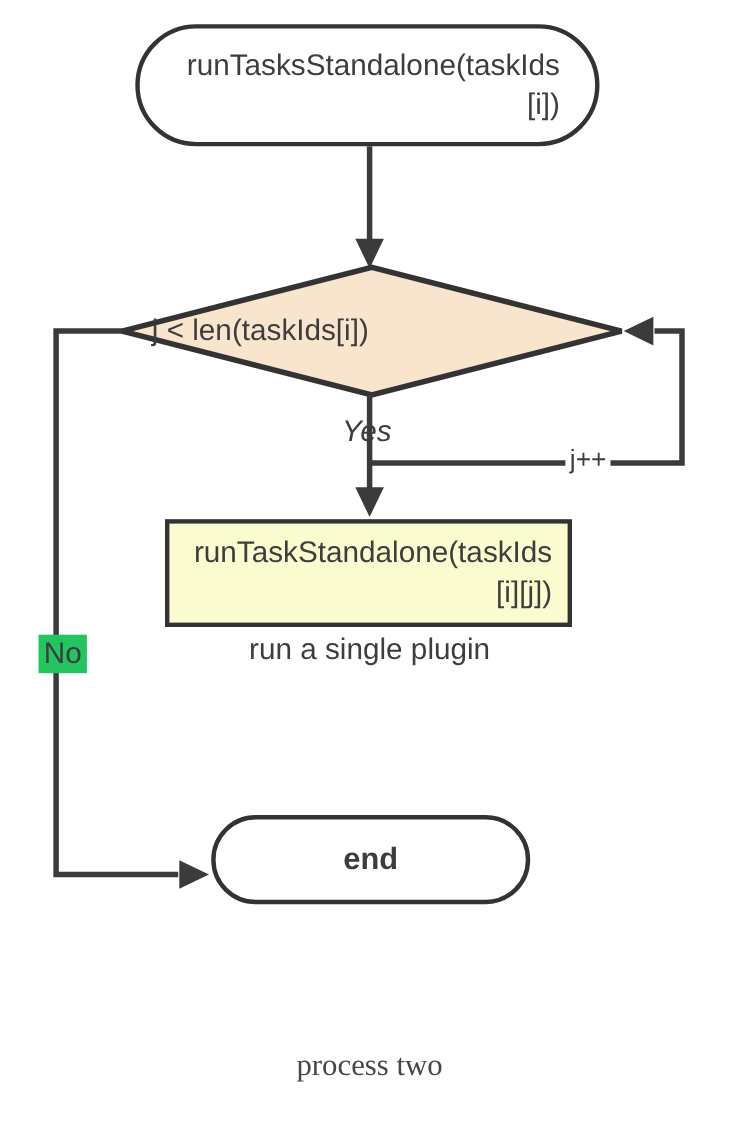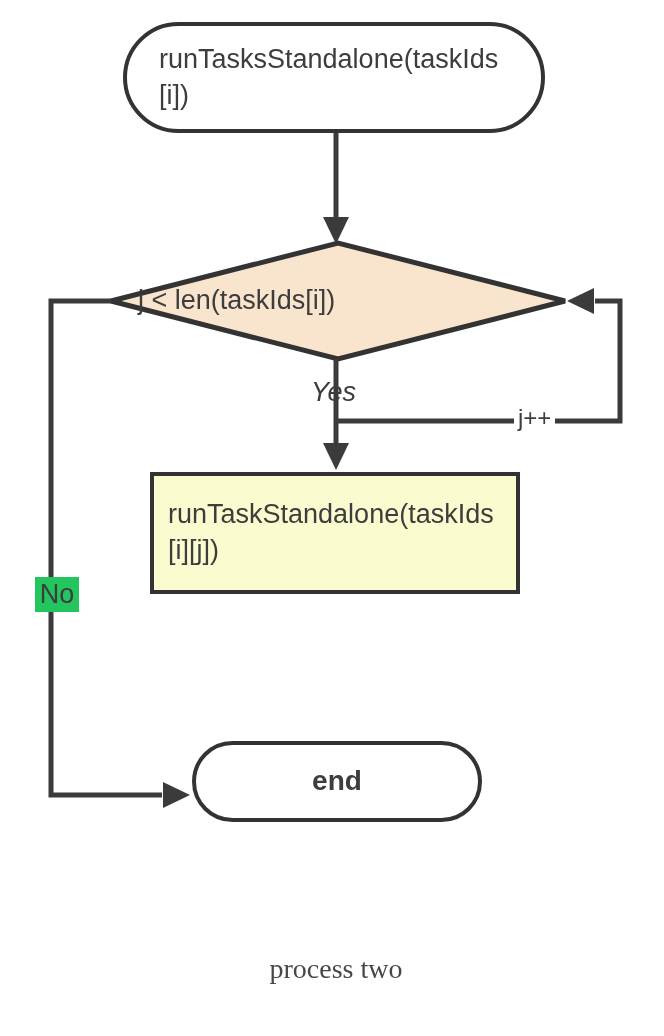--- a/index.html
+++ b/index.html
@@ -16,37 +16,37 @@
   .conn { stroke: #3b3b3b; stroke-width: 5; fill: none; }
   .head { fill: #3b3b3b; stroke: none; }
   .diamond-shape { stroke: #333333; stroke-width: 5; }
 
   .node {
     position: absolute;
     box-sizing: border-box;
     display: flex;
     align-items: center;
     justify-content: center;
-    text-align: left;
+    text-align: right;
     border: 4.5px solid #333333;
     background: #ffffff;
     font-size: 27px;
     line-height: 1.32;
   }
   .node span { word-break: break-all; }
 
   .stadium-start {
     left: 123px; top: 22px;
     width: 422px; height: 111px;
     border-radius: 56px;
     padding: 0 32px;
   }
   .process-node {
     left: 150px; top: 472px;
-    width: 370px; height: 122px;
+    width: 370px; height: 98px;
     padding: 0 14px;
   }
   .stadium-end {
     left: 192px; top: 741px;
     width: 290px; height: 81px;
     border-radius: 56px;
     font-size: 28px;
     font-weight: bold;
   }
 
@@ -92,20 +92,21 @@
   <div class="node stadium-start">
     <span>runTasksStandalone(taskIds[i])</span>
   </div>
 
   <div class="decision-label">j &lt; len(taskIds[i])</div>
 
   <div class="node process-node" style="background-color: rgb(251, 251, 208);">
     <span>runTaskStandalone(taskIds[i][j])</span>
   </div>
 
+  <div class="caption process-caption">run a single plugin</div>
 
   <div class="edge-label label-yes">Yes</div>
 
   <div class="edge-label label-jpp">j++</div>
 
   <div class="edge-label label-no">No</div>
 
   <div class="node stadium-end">
     <span>end</span>
   </div>

